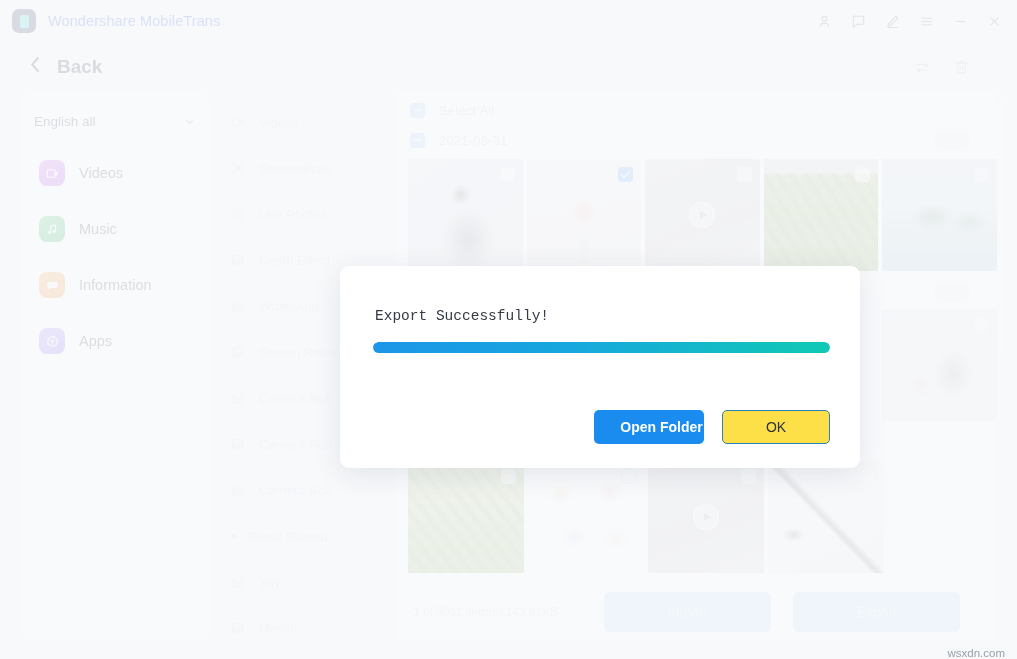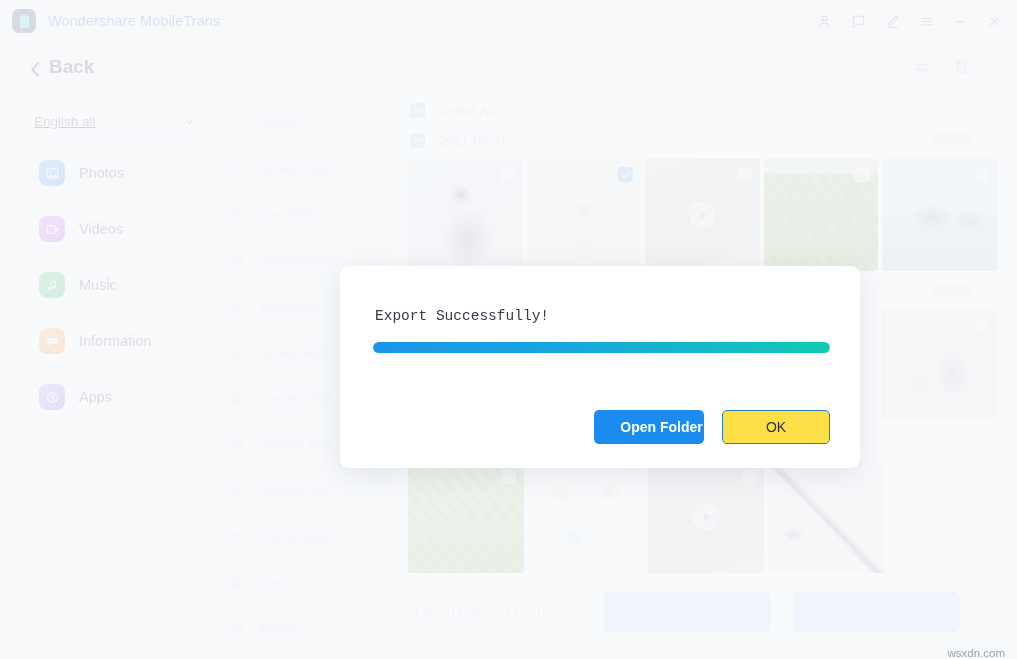--- a/index.html
+++ b/index.html
@@ -47,21 +47,21 @@
   }
   .wc svg { display: block; }
 
   
   .backrow {
     position: absolute; top: 42px; left: 0;
     width: 1017px; height: 50px;
     display: flex; align-items: center;
   }
   .back-btn {
-    display: flex; align-items: flex-end; gap: 8px;
+    display: flex; align-items: flex-start; gap: 16px;
     margin-left: 30px; cursor: pointer;
   }
   .back-chev { color: #23272f; display: block; }
   .back-label { font-size: 19px; color: #1f232b; font-weight: 700; }
   .top-tools {
     margin-left: auto; display: flex; align-items: center;
     gap: 20px; padding-right: 46px;
   }
   .ttool { color: #b9bdc7; cursor: pointer; display: flex; }
 
@@ -69,21 +69,20 @@
   .sidebar {
     position: absolute; left: 20px; top: 93px;
     width: 190px; height: 547px;
     background: #ffffff; border-radius: 10px;
   }
   .lang-select {
     margin: 10px 14px 0 14px; height: 38px;
     display: flex; align-items: center;
     border-bottom: 1px solid #eef0f4;
     cursor: pointer;
-    text-decoration: underline;
   }
   .lang-label { font-size: 13.5px; color: #2d3340; }
   .lang-chev { margin-left: auto; color: #8b909c; display: flex; }
 
   .nav-list { margin-top: 10px; padding: 0 9px; }
   .nav-item {
     display: flex; align-items: center; gap: 14px;
     height: 44px; padding-left: 10px; border-radius: 7px;
     margin-bottom: 12px; cursor: pointer;
   }
@@ -355,30 +354,20 @@
     <div class="lang-select">
       <span class="lang-label">English all</span>
       <span class="lang-chev">
         <svg width="13" height="13" viewBox="0 0 14 14" fill="none" stroke="currentColor" stroke-width="1.2">
           <path d="M3.5 5.5L7 9l3.5-3.5"></path>
         </svg>
       </span>
     </div>
     <div class="nav-list">
 
-      <div class="nav-item active">
-        <span class="nav-ico" style="background:linear-gradient(150deg,#4e95f5,#1f6ee6)">
-          <svg width="15" height="15" viewBox="0 0 16 16" fill="none" stroke="#fff" stroke-width="1.2">
-            <rect x="2.4" y="3" width="11.2" height="10" rx="1.6"></rect>
-            <circle cx="5.6" cy="6.2" r="1" fill="#fff" stroke="none"></circle>
-            <path d="M3 11.6l3.2-3.2 2.3 2.3 2-1.9 2.5 2.8" fill="#fff" stroke="none"></path>
-          </svg>
-        </span>
-        <span class="nav-label">Photos</span>
-      </div>
 
       <div class="nav-item">
         <span class="nav-ico" style="background:linear-gradient(150deg,#c95cf0,#a42fdb)">
           <svg width="15" height="15" viewBox="0 0 16 16" fill="none" stroke="#fff" stroke-width="1.2">
             <rect x="2.4" y="4" width="8.4" height="8" rx="1.4"></rect>
             <path d="M10.8 7.2l2.8-1.7v5l-2.8-1.7z" fill="#fff" stroke="none"></path>
           </svg>
         </span>
         <span class="nav-label">Videos</span>
       </div>

